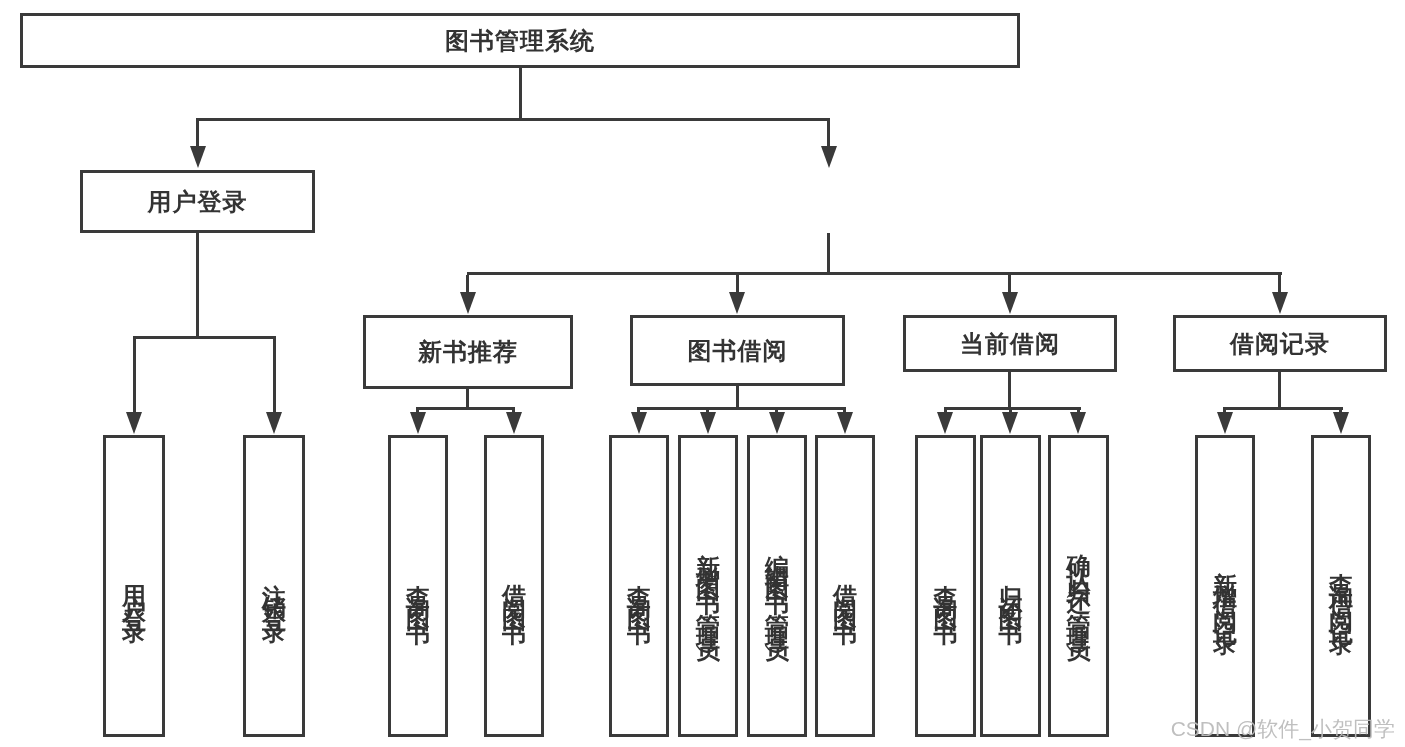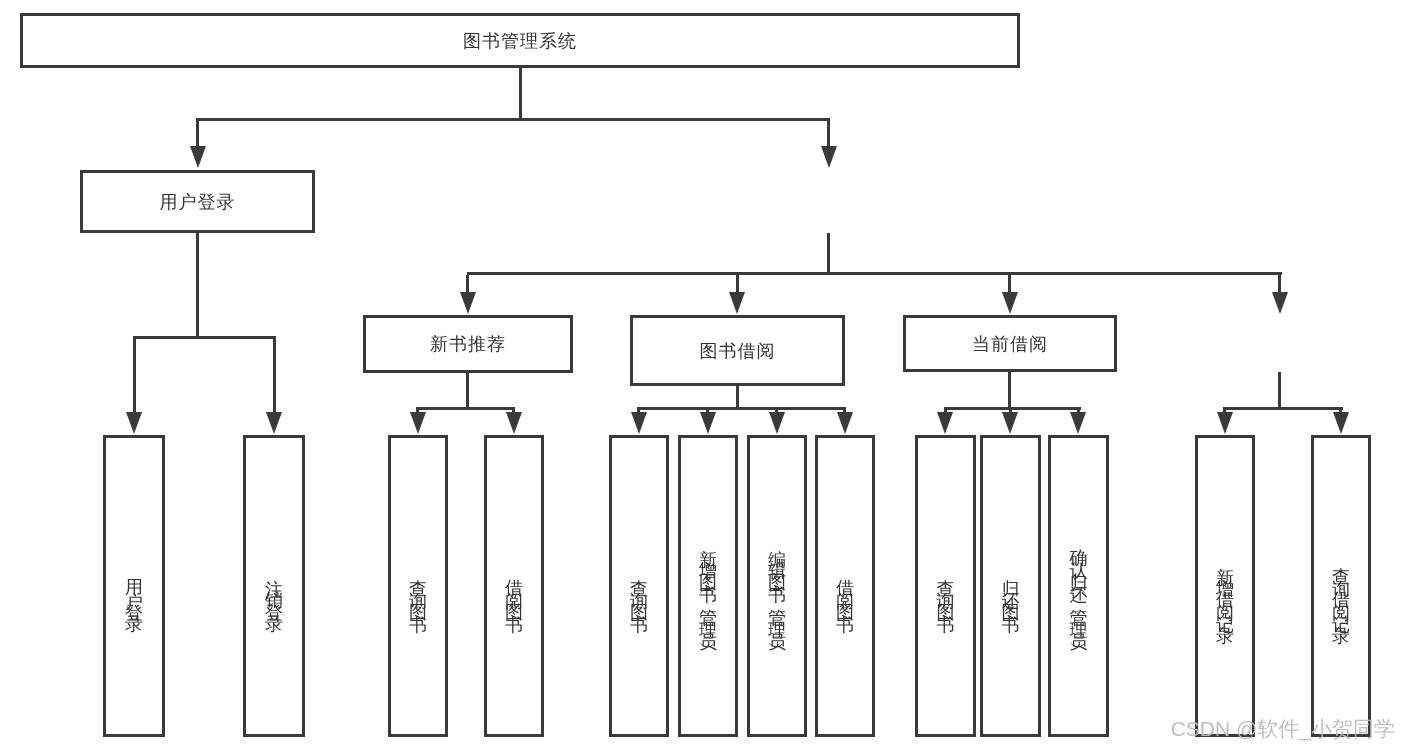--- a/index.html
+++ b/index.html
@@ -21,23 +21,24 @@
     overflow: hidden;
   }
   .node {
     position: absolute;
     border: 3px solid var(--line);
     background: var(--background);
     display: flex;
     align-items: center;
     justify-content: center;
     color: var(--text);
-    font-size: 18px;
+    font-size: 24px;
     letter-spacing: 1px;
     z-index: 2;
+    font-weight: bold;
   }
   .leaf {
     top: 435px;
     height: 302px;
     writing-mode: vertical-rl;
     text-orientation: mixed;
     letter-spacing: 12px;
     line-height: 1;
     padding-top: 6px;
   }
@@ -104,28 +105,31 @@
   <div class="hline" style="left:467px; top:272px; width:815px;"></div>
   <div class="vline" style="left:466px; top:275px; height:23px;"></div>
   <div class="arrow" style="left:460px; top:292px;"></div>
   <div class="vline" style="left:736px; top:275px; height:23px;"></div>
   <div class="arrow" style="left:729px; top:292px;"></div>
   <div class="vline" style="left:1008px; top:275px; height:23px;"></div>
   <div class="arrow" style="left:1002px; top:292px;"></div>
   <div class="vline" style="left:1278px; top:275px; height:23px;"></div>
   <div class="arrow" style="left:1272px; top:292px;"></div>
 
-  <div class="node" style="left:363px; top:315px; width:210px; height:58px;">
+  <div class="node" style="left:363px; top:315px; width:210px; height:74px;">
     <span>新书推荐</span>
   </div>
   <div class="node" style="left:630px; top:315px; width:215px; height:71px;">
     <span>图书借阅</span>
   </div>
   <div class="node" style="left:903px; top:315px; width:214px; height:57px;">
     <span>当前借阅</span>
+  </div>
+  <div class="node" style="left:1173px; top:315px; width:214px; height:57px;">
+    <span>借阅记录</span>
   </div>
 
   <div class="vline" style="left:466px; top:372px; height:38px;"></div>
   <div class="hline" style="left:416px; top:407px; width:99px;"></div>
   <div class="vline" style="left:416px; top:410px; height:10px;"></div>
   <div class="arrow" style="left:410px; top:412px;"></div>
   <div class="vline" style="left:512px; top:410px; height:10px;"></div>
   <div class="arrow" style="left:506px; top:412px;"></div>
 
   <div class="vline" style="left:736px; top:372px; height:38px;"></div>

